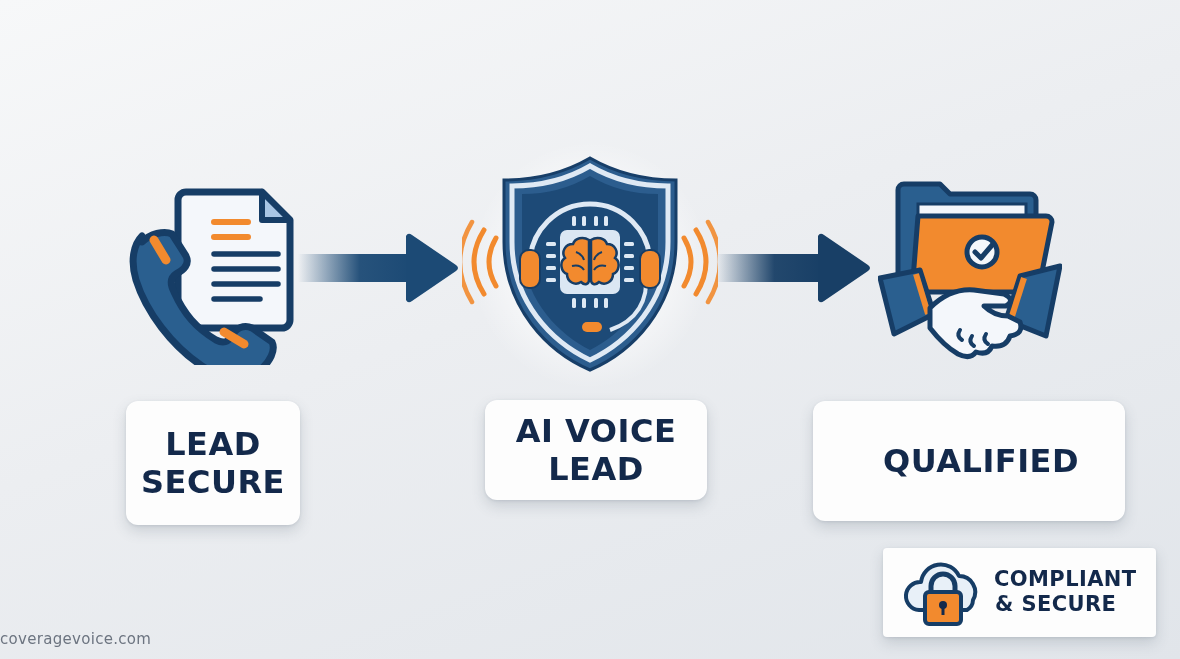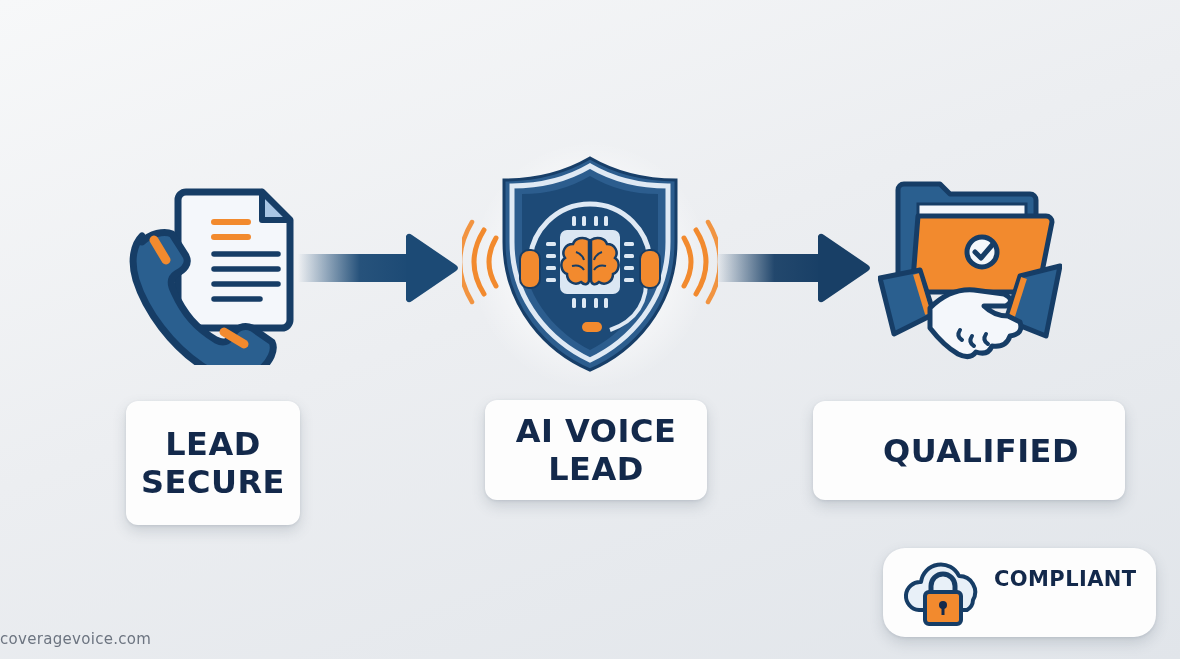--- a/index.html
+++ b/index.html
@@ -26,21 +26,21 @@
       text-align: center;
       line-height: 38px;
       letter-spacing: 0.5px;
     }
     .label-card span { font-size: 32px; display: block; }
 
     .badge {
       position: absolute;
       left: 883px; top: 548px; width: 273px; height: 89px;
       background: #fdfdfd;
-      border-radius: 22px;
+      border-radius: 4px;
       box-shadow: 0 6px 14px rgba(60, 75, 95, 0.18), 0 1px 3px rgba(60,75,95,0.12);
     }
     .badge-text {
       position: absolute;
       left: 111px; top: 19px;
       color: #13294b;
       font-weight: bold;
       font-size: 21px;
       line-height: 25px;
       letter-spacing: 0.4px;
@@ -188,32 +188,33 @@
 <div class="label-card" style="left:126px; top:401px; width:174px; height:124px;">
   <span>LEAD</span>
   <span>SECURE</span>
 </div>
 
 <div class="label-card" style="left:485px; top:400px; width:222px; height:100px;">
   <span>AI VOICE</span>
   <span>LEAD</span>
 </div>
 
-<div class="label-card" style="left:813px; top:401px; width:312px; height:99px;padding-left:24px;">
+<div class="label-card" style="left:813px; top:401px; width:312px; height:120px;padding-left:24px;">
   <span>QUALIFIED</span>
 </div>
 
 <div class="badge">
   <div class="abs icon" style="left:18px; top:10px; width:84px; height:72px;">
     <svg viewBox="0 0 84 72">
       <path d="M18 52 a14 14 0 0 1 2 -28 a20 20 0 0 1 38 -6 a16 16 0 0 1 14 24 a12 12 0 0 1 -6 10 z" fill="#e8f0f8" stroke="#163d66" stroke-width="4" stroke-linejoin="round"></path>
       <path d="M30 36 v-8 a12 12 0 0 1 24 0 v8" fill="none" stroke="#163d66" stroke-width="5"></path>
       <rect x="24" y="34" width="36" height="32" rx="4" fill="#f28a2e" stroke="#163d66" stroke-width="4"></rect>
       <circle cx="42" cy="47" r="4" fill="#13294b"></circle>
       <rect x="40.5" y="48" width="3" height="9" fill="#13294b"></rect>
     </svg>
   </div>
   <div class="badge-text">
     <span>COMPLIANT</span>
+    <span style="padding-left:1px;">&amp; SECURE</span>
   </div>
 </div>
 
 <div class="footer">coveragevoice.com</div>
 
 </body></html>

